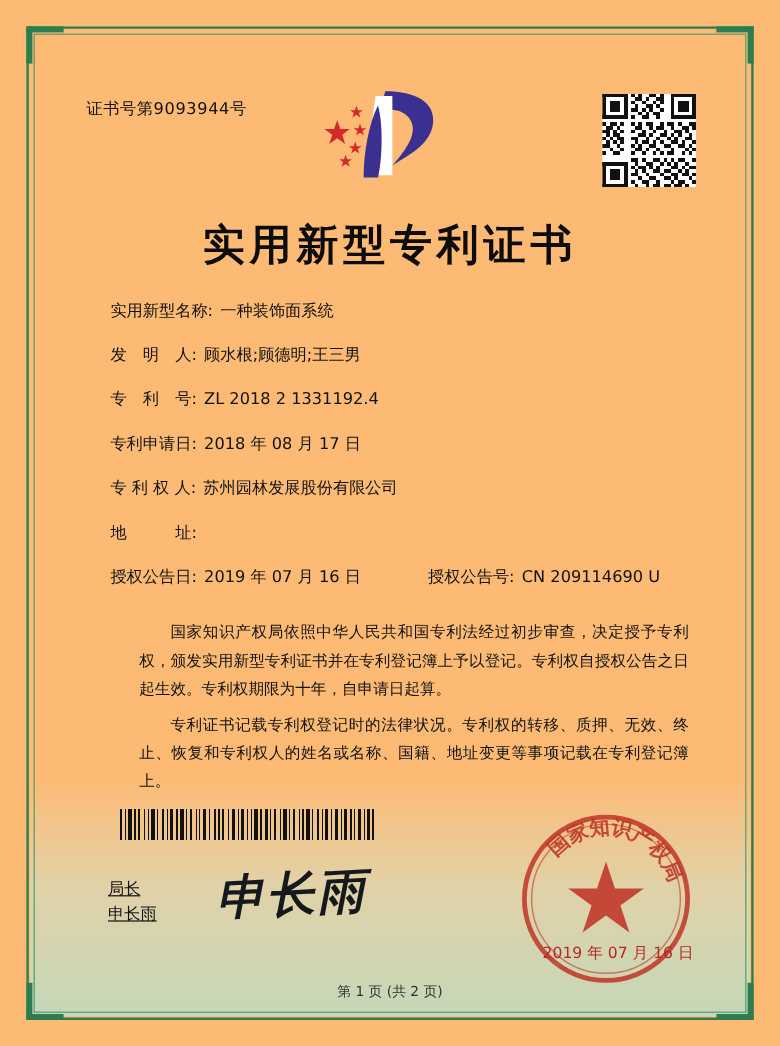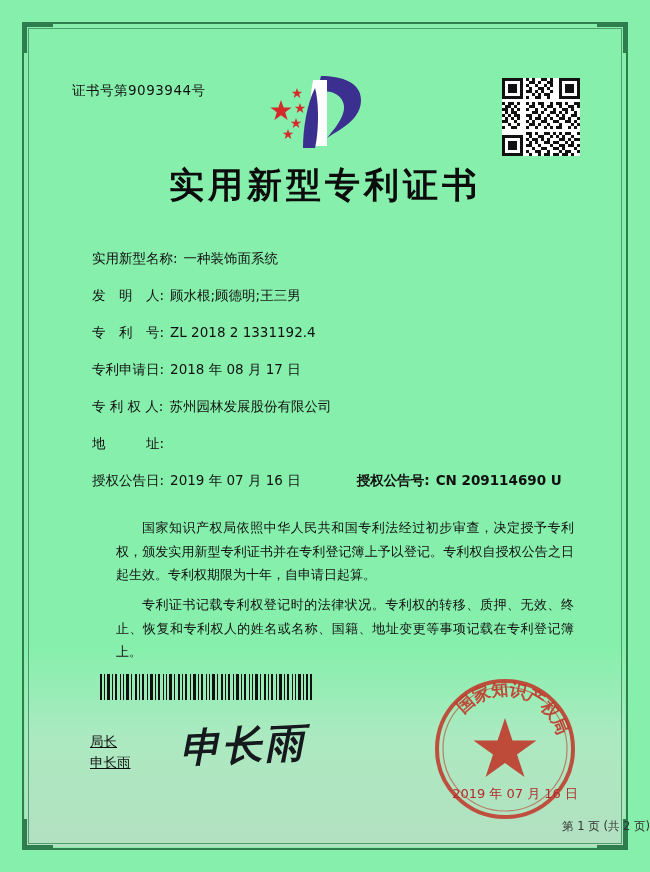--- a/index.html
+++ b/index.html
@@ -7,21 +7,21 @@
     padding: 0;
     background: #ffffff;
   }
   body {
     font-family: "DejaVu Sans", "Liberation Sans", sans-serif;
   }
   #page {
     position: relative;
     width: 650px;
     height: 872px;
-    background: #86efac;
+    background: #fdba74;
     overflow: hidden;
   }
   
   .frame-outer {
     position: absolute;
     left: 22px;
     top: 22px;
     right: 22px;
     bottom: 22px;
     border: 2px solid #2e7d4f;
@@ -80,21 +80,21 @@
     top: 78px;
     width: 78px;
     height: 78px;
   }
   .qr svg { display: block; }
 
   .title {
     position: absolute;
     left: 0;
     right: 0;
-    top: 162px;
+    top: 181px;
     text-align: center;
     font-family: "DejaVu Serif", "Liberation Serif", serif;
     font-weight: bold;
     font-size: 35px;
     letter-spacing: 4px;
     color: #0c0c0c;
   }
 
   
   .fields {
@@ -115,21 +115,20 @@
     white-space: pre;
     flex: 0 0 auto;
   }
   .field-value {
     margin-left: 6px;
   }
   .field-row.two-col .col2 {
     margin-left: 56px;
     display: flex;
     align-items: baseline;
-    font-weight: bold;
   }
   .field-row.two-col .col1 {
     display: flex;
     align-items: flex-end;
   }
 
   
   .paragraphs {
     position: absolute;
     left: 78px;
@@ -192,21 +191,21 @@
     top: 785px;
     font-size: 13px;
     color: #b32a2a;
   }
 
   .page-footer {
     position: absolute;
     left: 0;
     right: 0;
     bottom: 38px;
-    text-align: right;
+    text-align: center;
     font-size: 11.5px;
     color: #333;
   }
 </style>
 </head>
 <body>
 
 <div id="page">
 
   <div class="bottom-wash"></div>

